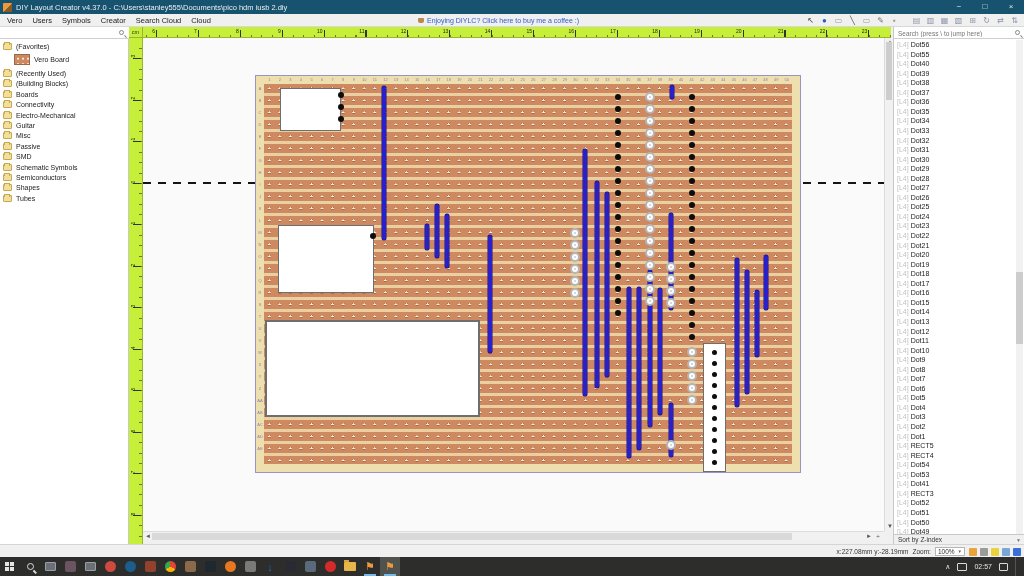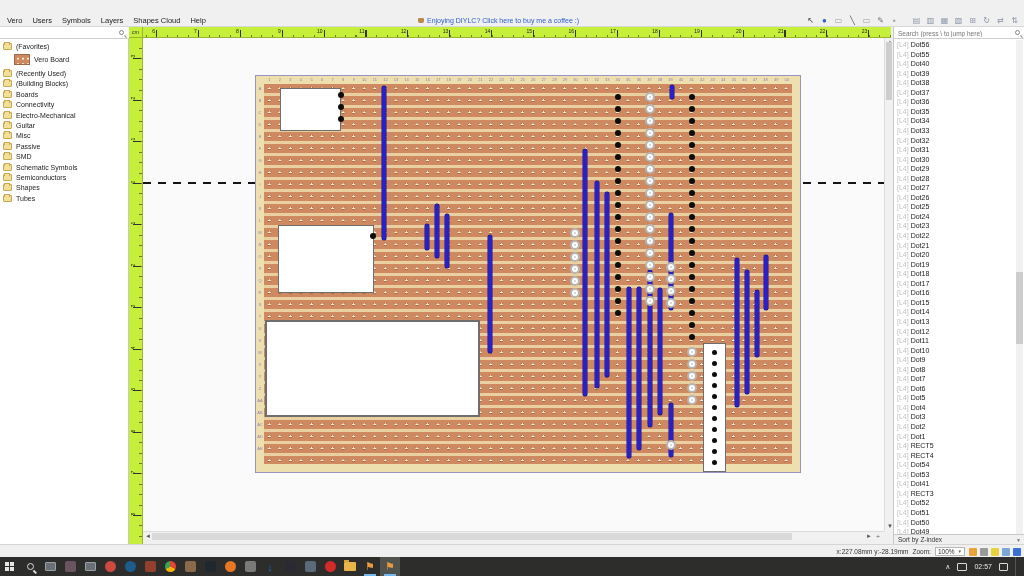--- a/index.html
+++ b/index.html
@@ -111,29 +111,36 @@
   #tray{margin-left:auto;display:flex;align-items:center;gap:7px;color:#e6e6e6;font-size:7px;padding-right:6px;}
   #tray .tmon{width:10px;height:8px;border:1px solid #dadada;border-radius:1px;}
   #tray .bubble{width:9px;height:8px;border:1px solid #dadada;border-radius:1px;}
   #showdesk{width:3px;height:19px;border-left:1px solid #555;}
 </style>
 </head>
 <body>
 
 <div id="win">
 
+  <div id="titlebar">
+    <span id="appicon"></span>
+    <span id="wintitle">DIY Layout Creator v4.37.0 - C:\Users\stanley555\Documents\pico hdm iusb 2.diy</span>
+    <span class="winctl">−</span>
+    <span class="winctl">□</span>
+    <span class="winctl">×</span>
+  </div>
 
   <div id="menurow">
     <div id="menubar-items">
         <span class="mi">Vero</span>
         <span class="mi">Users</span>
         <span class="mi">Symbols</span>
-        <span class="mi">Layers</span>
-        <span class="mi">Shapes Cloud</span>
-        <span class="mi">Help</span>
+        <span class="mi">Creator</span>
+        <span class="mi">Search Cloud</span>
+        <span class="mi">Cloud</span>
       </div>
     <div id="coffee">
       <span class="cup"></span>
       <span>Enjoying DIYLC? Click here to buy me a coffee :)</span>
     </div>
     <div id="tb-icons">
         <span class="ti" style="color: rgb(68, 68, 68);">↖</span>
         <span class="ti" style="color: rgb(42, 95, 196);">●</span>
         <span class="ti" style="color: rgb(153, 153, 153);">▭</span>
         <span class="ti" style="color: rgb(85, 85, 85);">╲</span>

